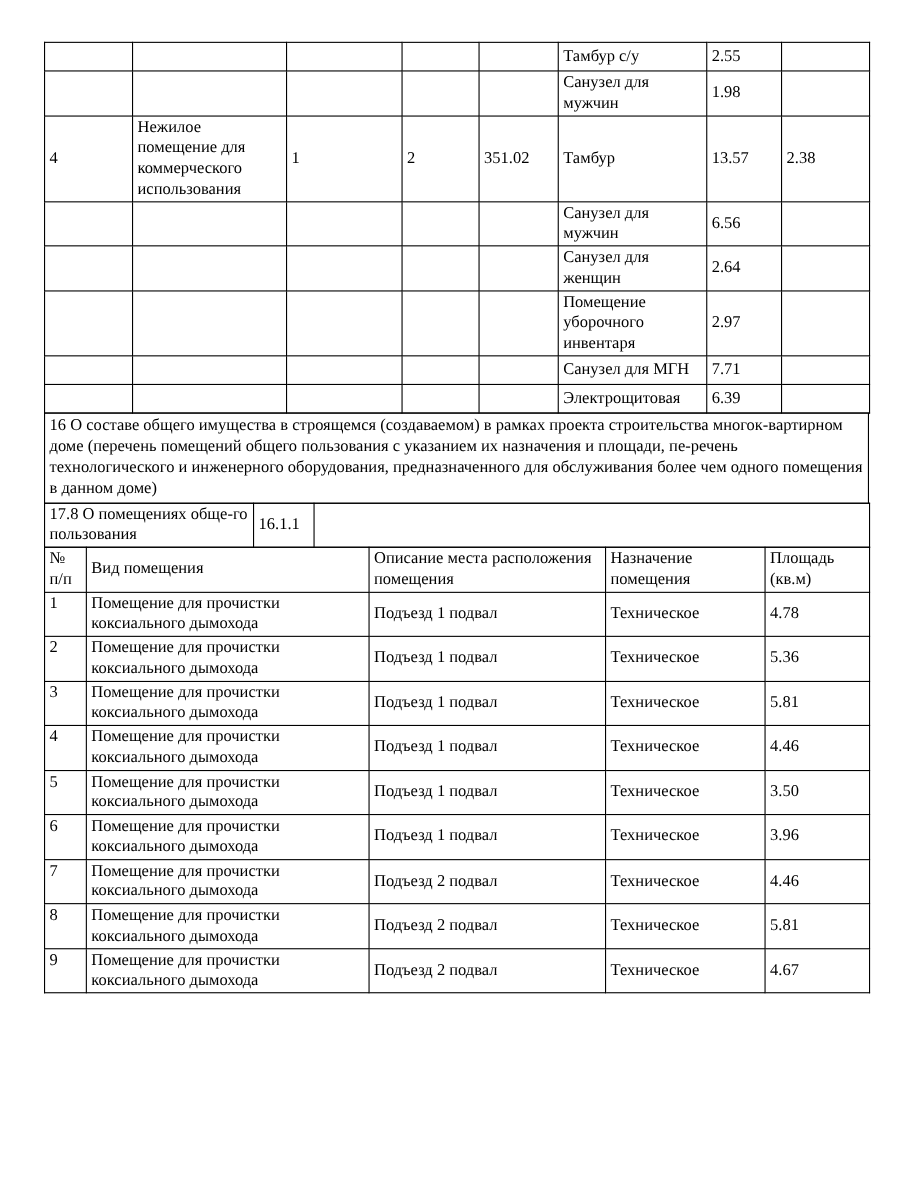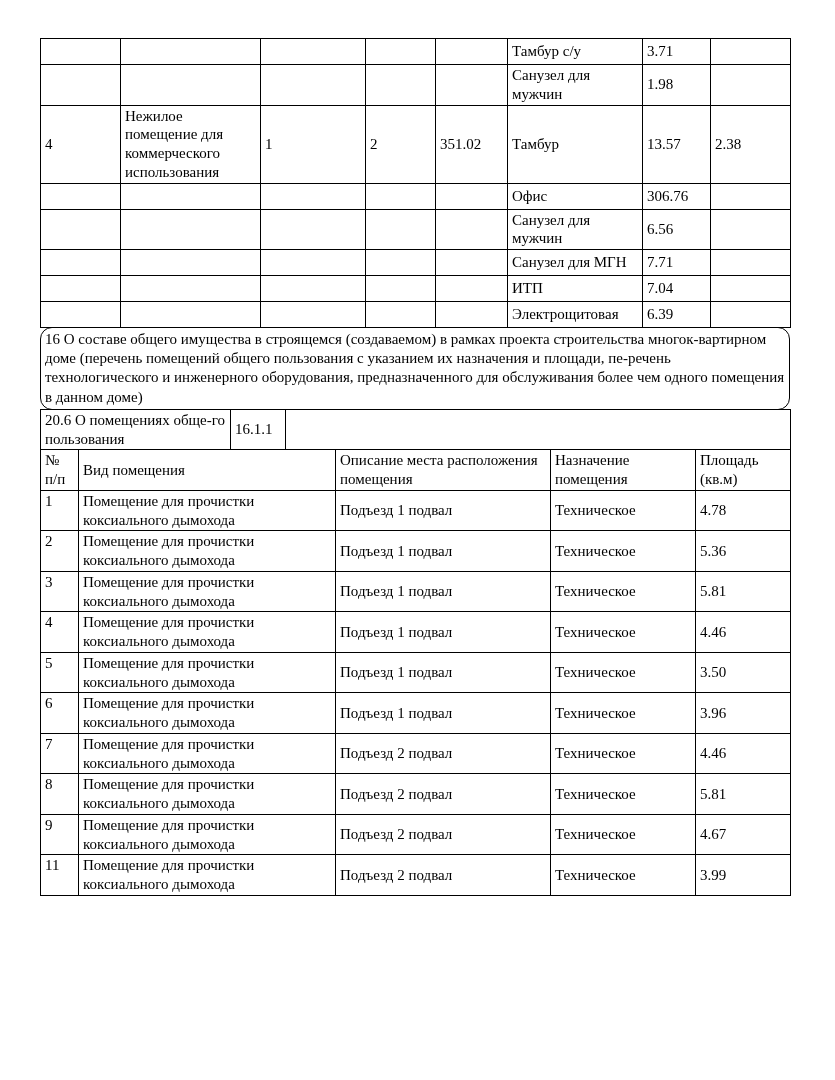--- a/index.html
+++ b/index.html
@@ -26,21 +26,21 @@
     border: 1px solid #000000;
     padding: 1px 4px;
     vertical-align: middle;
     text-align: left;
     font-weight: normal;
     line-height: 1.25;
     word-wrap: break-word;
     overflow: hidden;
   }
   .t1 td { height: 26px; }
-  .stack { margin-top: -1px; border-radius: 12px; }
+  .stack { margin-top: -1px; }
   .section-block {
     width: 750px;
     border: 1px solid #000000;
     padding: 2px 4px;
     line-height: 1.28;
   }
   .t-sub td { height: 40px; }
   .t-main td { height: 39px; }
   .t-main th { height: 40px; vertical-align: middle; }
   .t-main td.c-num { vertical-align: top; }
@@ -63,21 +63,21 @@
     </colgroup>
     <tbody>
 
         <tr>
           <td></td>
           <td></td>
           <td></td>
           <td></td>
           <td></td>
           <td>Тамбур с/у</td>
-          <td>3.71</td>
+          <td>2.55</td>
           <td></td>
         </tr>
 
         <tr>
           <td></td>
           <td></td>
           <td></td>
           <td></td>
           <td></td>
           <td>Санузел для мужчин</td>
@@ -89,65 +89,65 @@
           <td>4</td>
           <td>Нежилое помещение для коммерческого использования</td>
           <td>1</td>
           <td>2</td>
           <td>351.02</td>
           <td>Тамбур</td>
           <td>13.57</td>
           <td>2.38</td>
         </tr>
 
-        <tr>
-          <td></td>
-          <td></td>
-          <td></td>
-          <td></td>
-          <td></td>
-          <td>Офис</td>
-          <td>306.76</td>
-          <td></td>
-        </tr>
 
         <tr>
           <td></td>
           <td></td>
           <td></td>
           <td></td>
           <td></td>
           <td>Санузел для мужчин</td>
           <td>6.56</td>
           <td></td>
         </tr>
 
-
+        <tr>
+          <td></td>
+          <td></td>
+          <td></td>
+          <td></td>
+          <td></td>
+          <td>Санузел для женщин</td>
+          <td>2.64</td>
+          <td></td>
+        </tr>
+
+        <tr>
+          <td></td>
+          <td></td>
+          <td></td>
+          <td></td>
+          <td></td>
+          <td>Помещение уборочного инвентаря</td>
+          <td>2.97</td>
+          <td></td>
+        </tr>
 
         <tr>
           <td></td>
           <td></td>
           <td></td>
           <td></td>
           <td></td>
           <td>Санузел для МГН</td>
           <td>7.71</td>
           <td></td>
         </tr>
 
-        <tr>
-          <td></td>
-          <td></td>
-          <td></td>
-          <td></td>
-          <td></td>
-          <td>ИТП</td>
-          <td>7.04</td>
-          <td></td>
-        </tr>
 
         <tr>
           <td></td>
           <td></td>
           <td></td>
           <td></td>
           <td></td>
           <td>Электрощитовая</td>
           <td>6.39</td>
           <td></td>
@@ -158,21 +158,21 @@
   <div class="section-block stack">16 О составе общего имущества в строящемся (создаваемом) в рамках проекта строительства многок-вартирном доме (перечень помещений общего пользования с указанием их назначения и площади, пе-речень технологического и инженерного оборудования, предназначенного для обслуживания более чем одного помещения в данном доме)</div>
 
   <table class="t-sub stack">
     <colgroup>
       <col style="width:190px">
         <col style="width:55px">
         <col style="width:505px">
     </colgroup>
     <tbody>
       <tr>
-        <td>20.6 О помещениях обще-го пользования</td>
+        <td>17.8 О помещениях обще-го пользования</td>
         <td>16.1.1</td>
         <td></td>
       </tr>
     </tbody>
   </table>
 
   <table class="t-main stack">
     <colgroup>
       <col style="width:38px">
         <col style="width:257px">
@@ -257,24 +257,17 @@
 
         <tr>
           <td class="c-num">9</td>
           <td>Помещение для прочистки коксиального дымохода</td>
           <td>Подъезд 2 подвал</td>
           <td>Техническое</td>
           <td>4.67</td>
         </tr>
 
 
-        <tr>
-          <td class="c-num">11</td>
-          <td>Помещение для прочистки коксиального дымохода</td>
-          <td>Подъезд 2 подвал</td>
-          <td>Техническое</td>
-          <td>3.99</td>
-        </tr>
 
       </tbody>
   </table>
 
 </div>
 
 </body></html>

